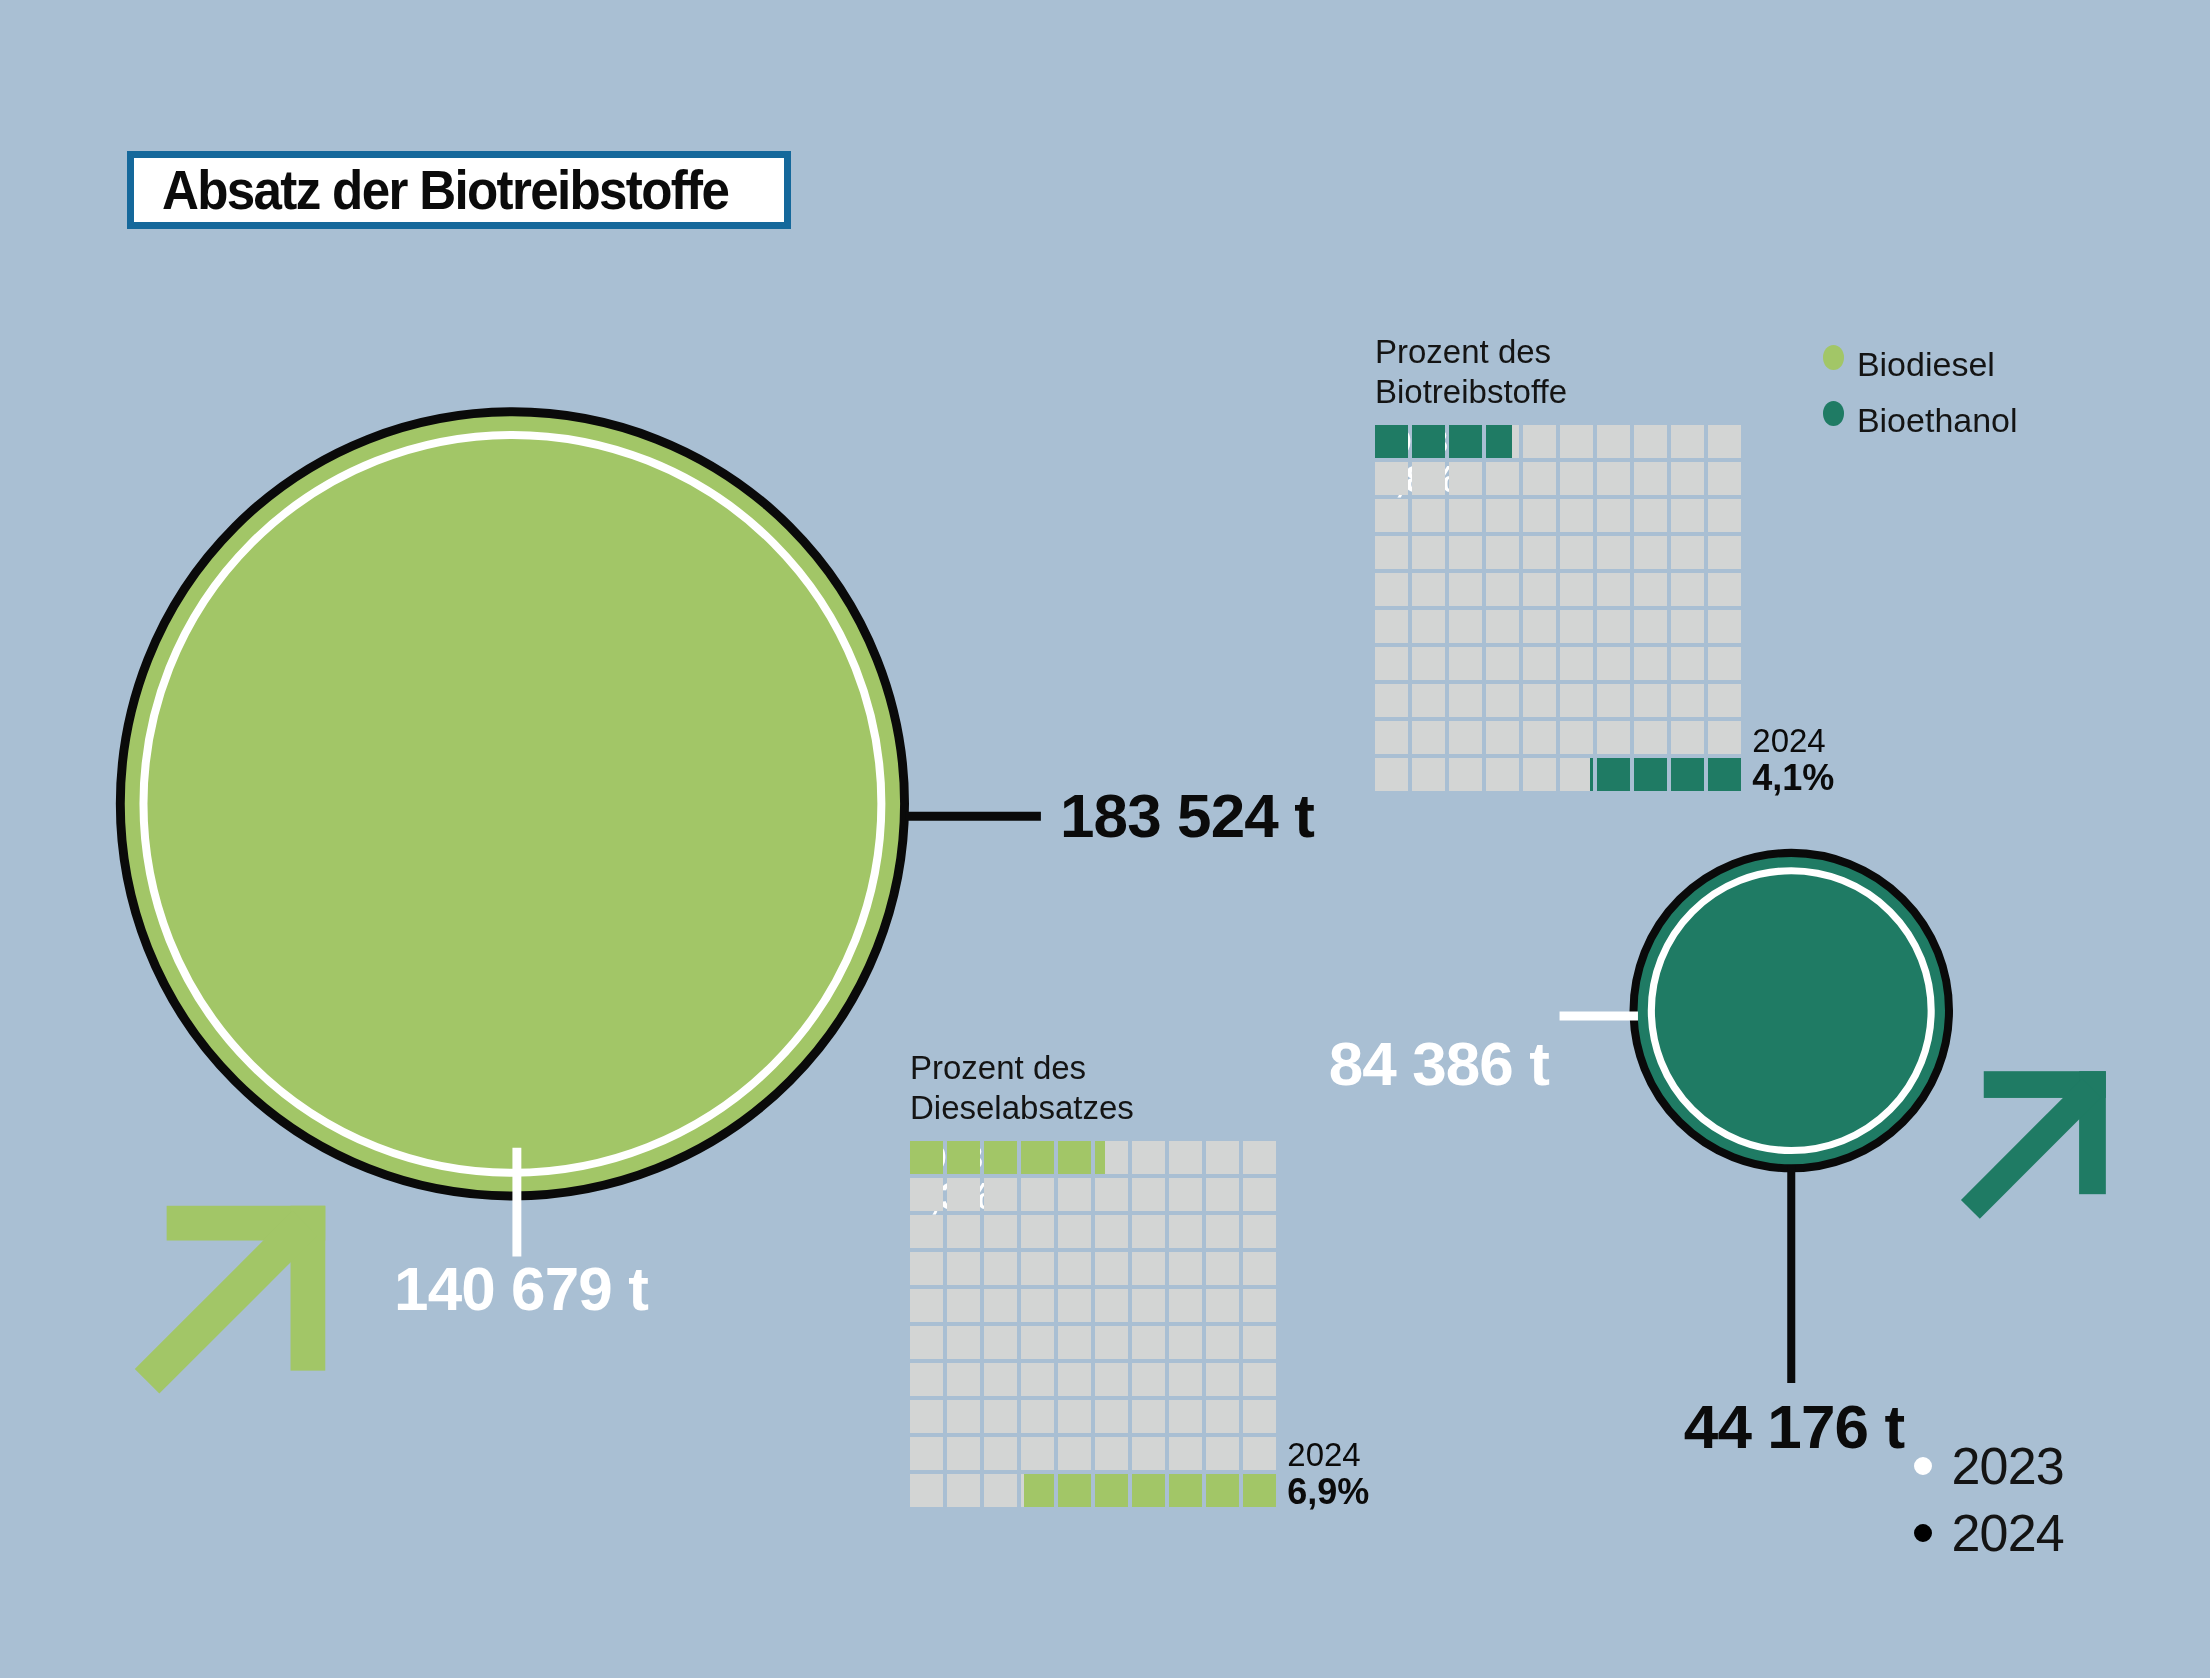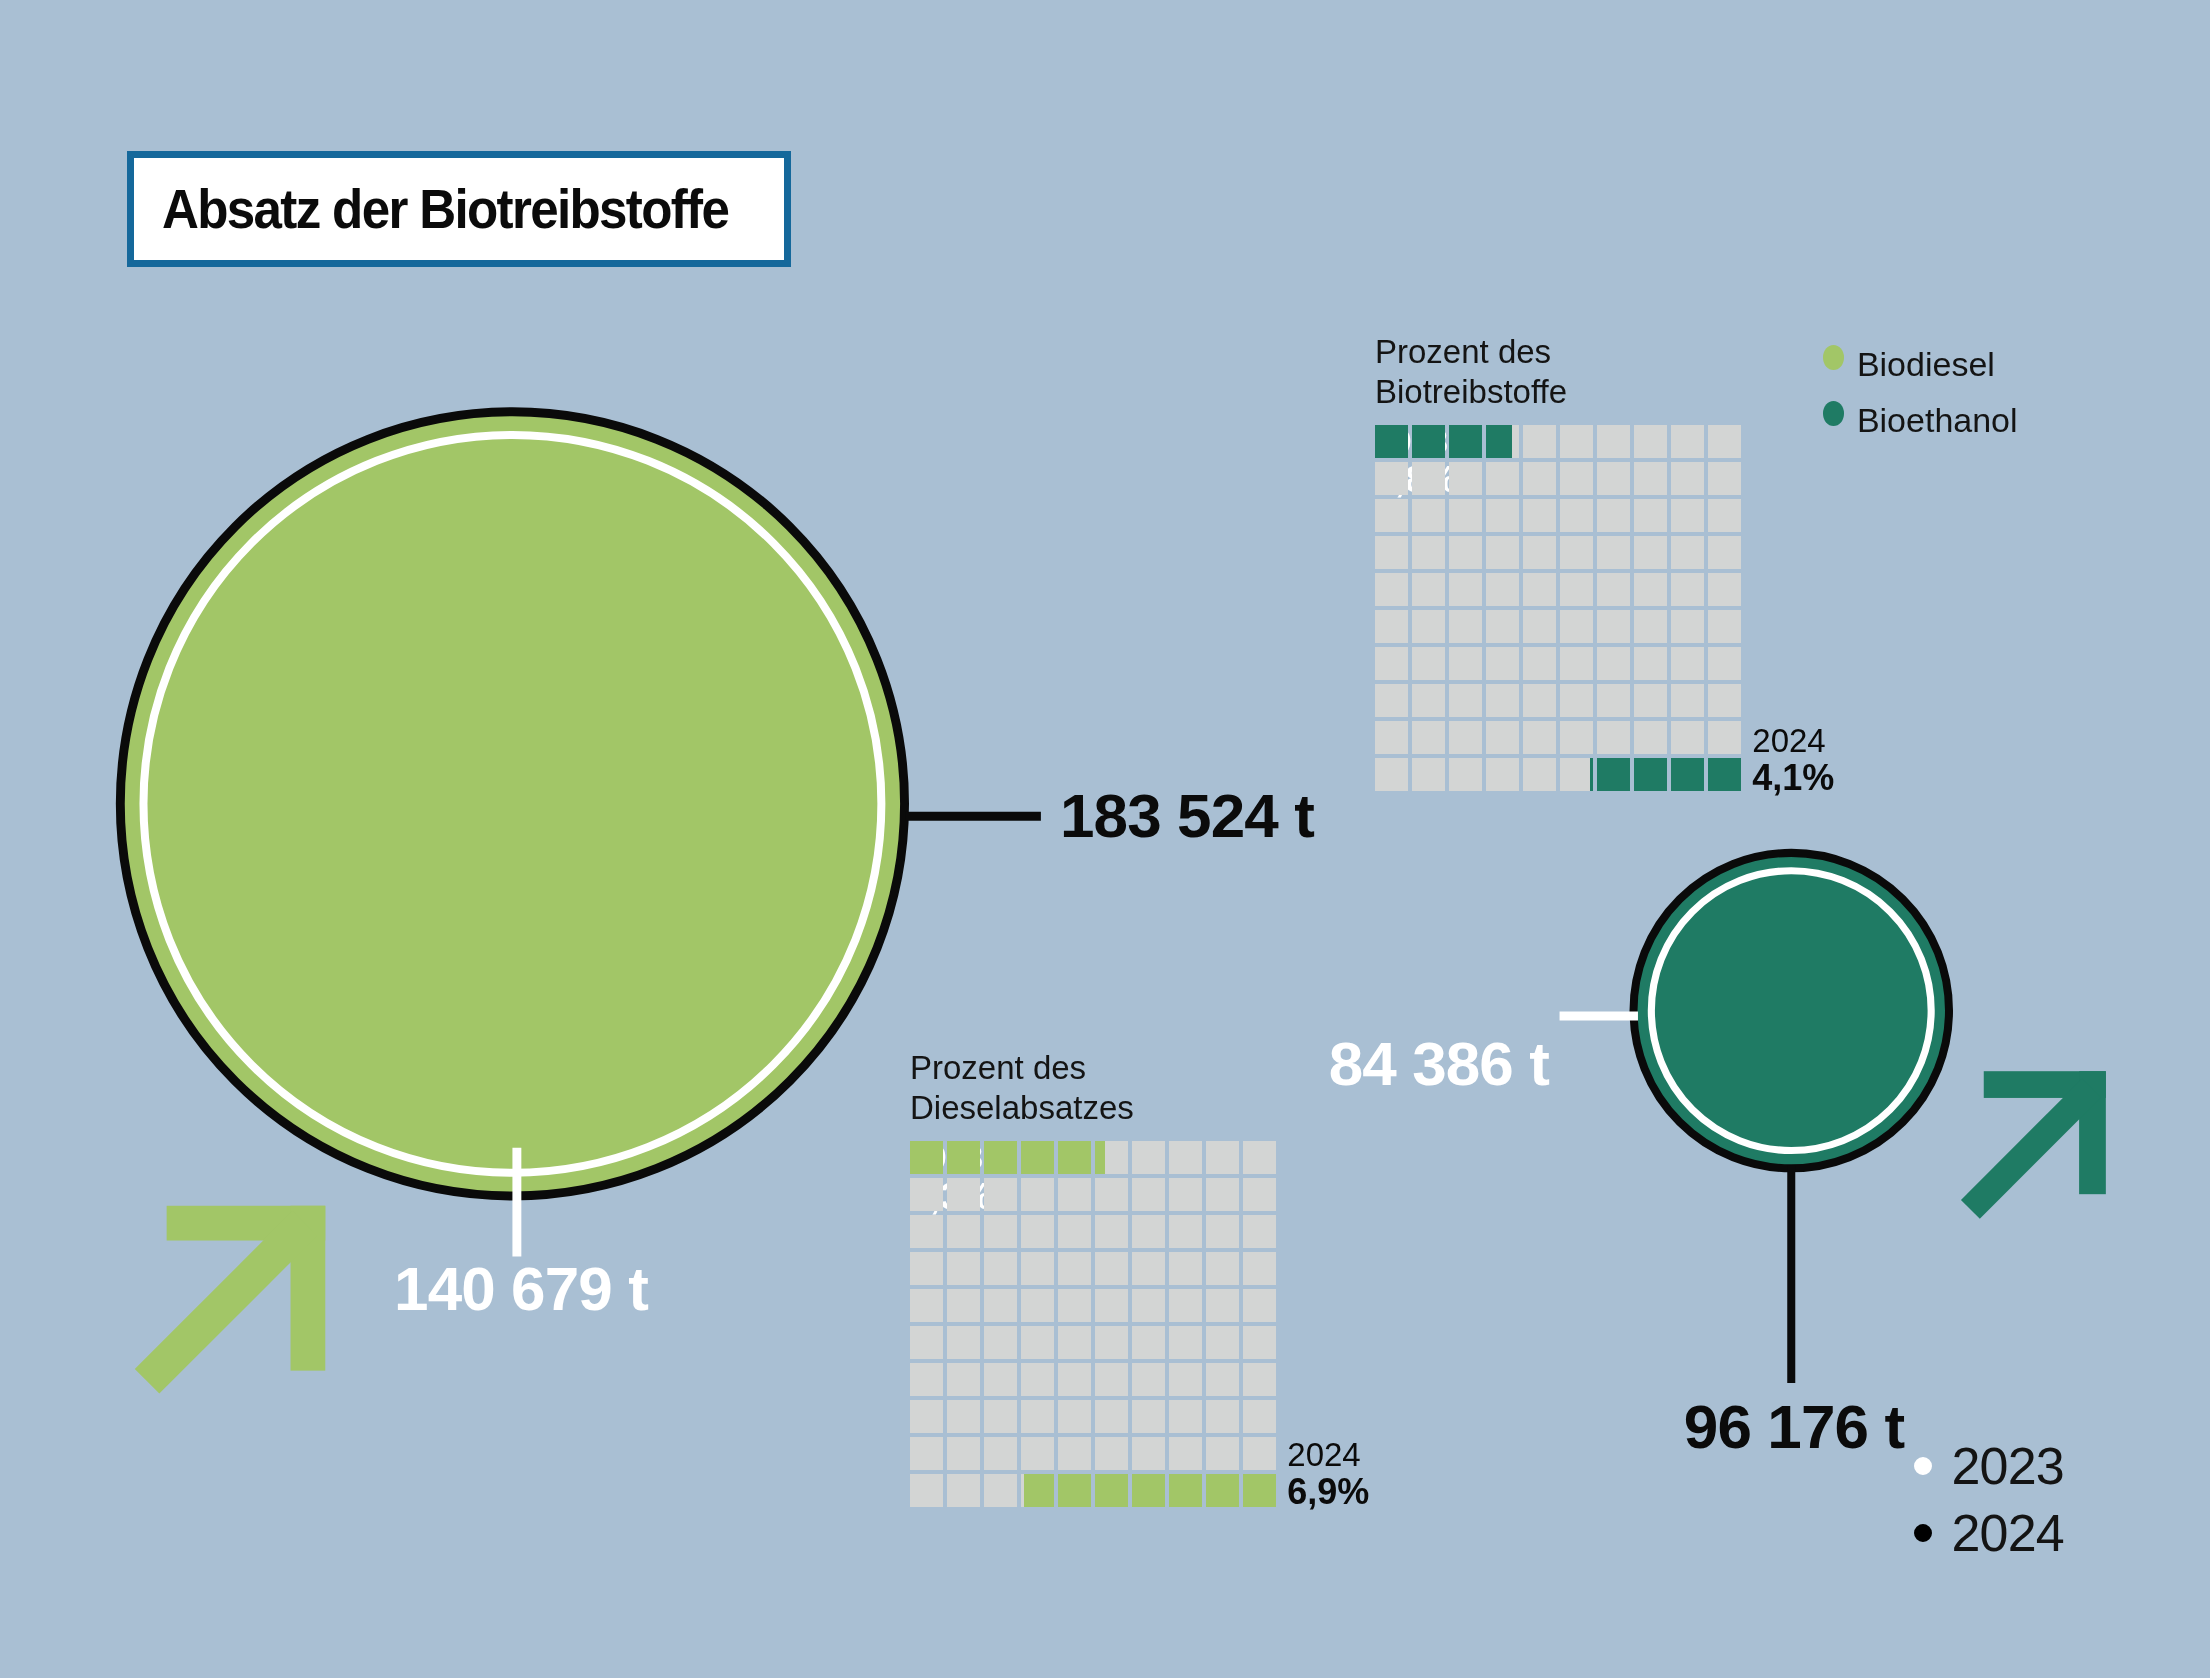--- a/index.html
+++ b/index.html
@@ -5,21 +5,21 @@
   :root{
     --c-bg:#a9bfd3; --c-biodiesel:#a2c667; --c-bioethanol:#1f7b64;
     --c-empty:#d3d5d4; --c-border:#15689b; --c-black:#0b0b0b; --c-white:#ffffff;
   }
   *{margin:0;padding:0;box-sizing:border-box;}
   html,body{background:#8ea6bd;}
   body{font-family:"Liberation Sans", sans-serif;}
   .canvas{position:relative;width:2211px;height:1679px;background:var(--c-bg);overflow:hidden;}
 
   
-  .title-box{position:absolute;left:127px;top:151px;width:664px;height:116px;
+  .title-box{position:absolute;left:127px;top:151px;width:664px;height:78px;
     background:var(--c-white);border:7.1px solid var(--c-border);display:flex;align-items:center;}
   .title-box span{display:inline-block;padding-left:30px;font-size:55px;font-weight:bold;
     color:var(--c-black);letter-spacing:-1.8px;transform:scaleX(.93);transform-origin:left center;white-space:nowrap;}
 
   svg.gfx{position:absolute;left:0;top:0;}
 
   
   .val{position:absolute;font-size:62px;font-weight:bold;letter-spacing:-0.9px;line-height:64px;white-space:nowrap;}
   .val.black{color:var(--c-black);}
   .val.white{color:var(--c-white);}
@@ -80,21 +80,21 @@
     <g style="fill:var(--c-bioethanol);stroke:var(--c-bioethanol);">
       <rect x="2226" y="1202" width="137" height="30" stroke="none"></rect>
       <rect x="2333" y="1202" width="30" height="138" stroke="none"></rect>
       <line x1="2211" y1="1357" x2="2347" y2="1221" style="stroke-width:30"></line>
     </g>
   </svg>
 
   <div class="val black" style="left:1060px;top:784px;">183 524 t</div>
   <div class="val white centered" style="left:521px;top:1257px;">140 679 t</div>
   <div class="val white" style="right:662px;top:1032px;">84 386 t</div>
-  <div class="val black centered" style="left:1794px;top:1395px;">96 176 t</div>
+  <div class="val black centered" style="left:1794px;top:1395px;">44 176 t</div>
 
   <div class="waffle" style="left:1375px;top:425px;">
     <div class="waffle-title">
       <div>Prozent des</div>
       <div>Biotreibstoffe</div>
     </div>
     <div class="wlab year white" style="top:-1.8px;">2023</div>
     <div class="wlab pct white" style="top:36px;">3,8%</div>
     <div class="wlab year black right" style="top:297px;">2024</div>
     <div class="wlab pct black right" style="top:334px;">4,1%</div>

